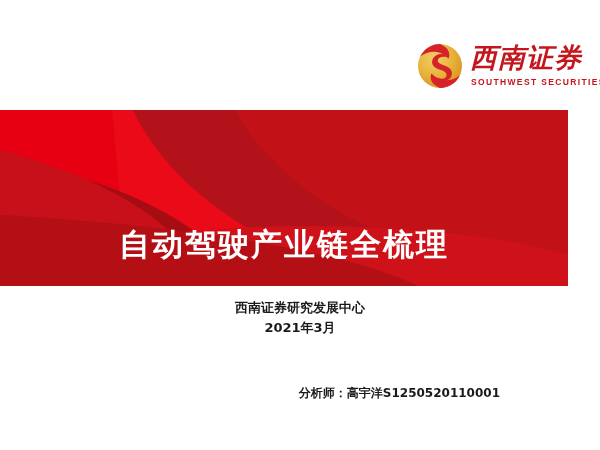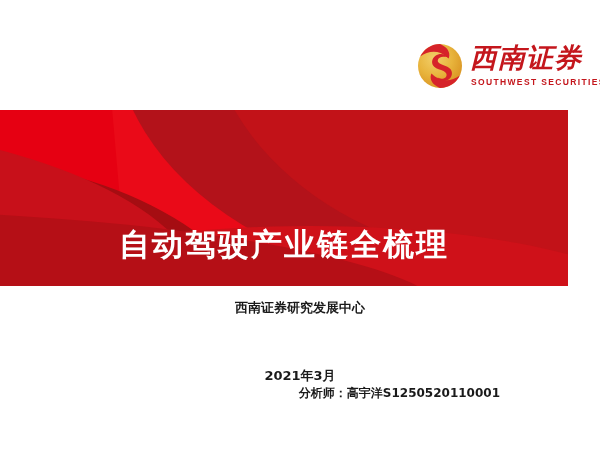--- a/index.html
+++ b/index.html
@@ -182,21 +182,20 @@
     font-weight: 700;
     font-size: 13px;
     line-height: 20px;
   }
   .org-lines .line {
     display: block;
     white-space: nowrap;
   }
   .org-lines .line-date {
     letter-spacing: 0px;
-    margin-top: 48px;
   }
 
   
   .analysts {
     position: absolute;
     left: 0;
     top: 384px;
     width: 500px;
     text-align: right;
     color: #1a1a1a;

